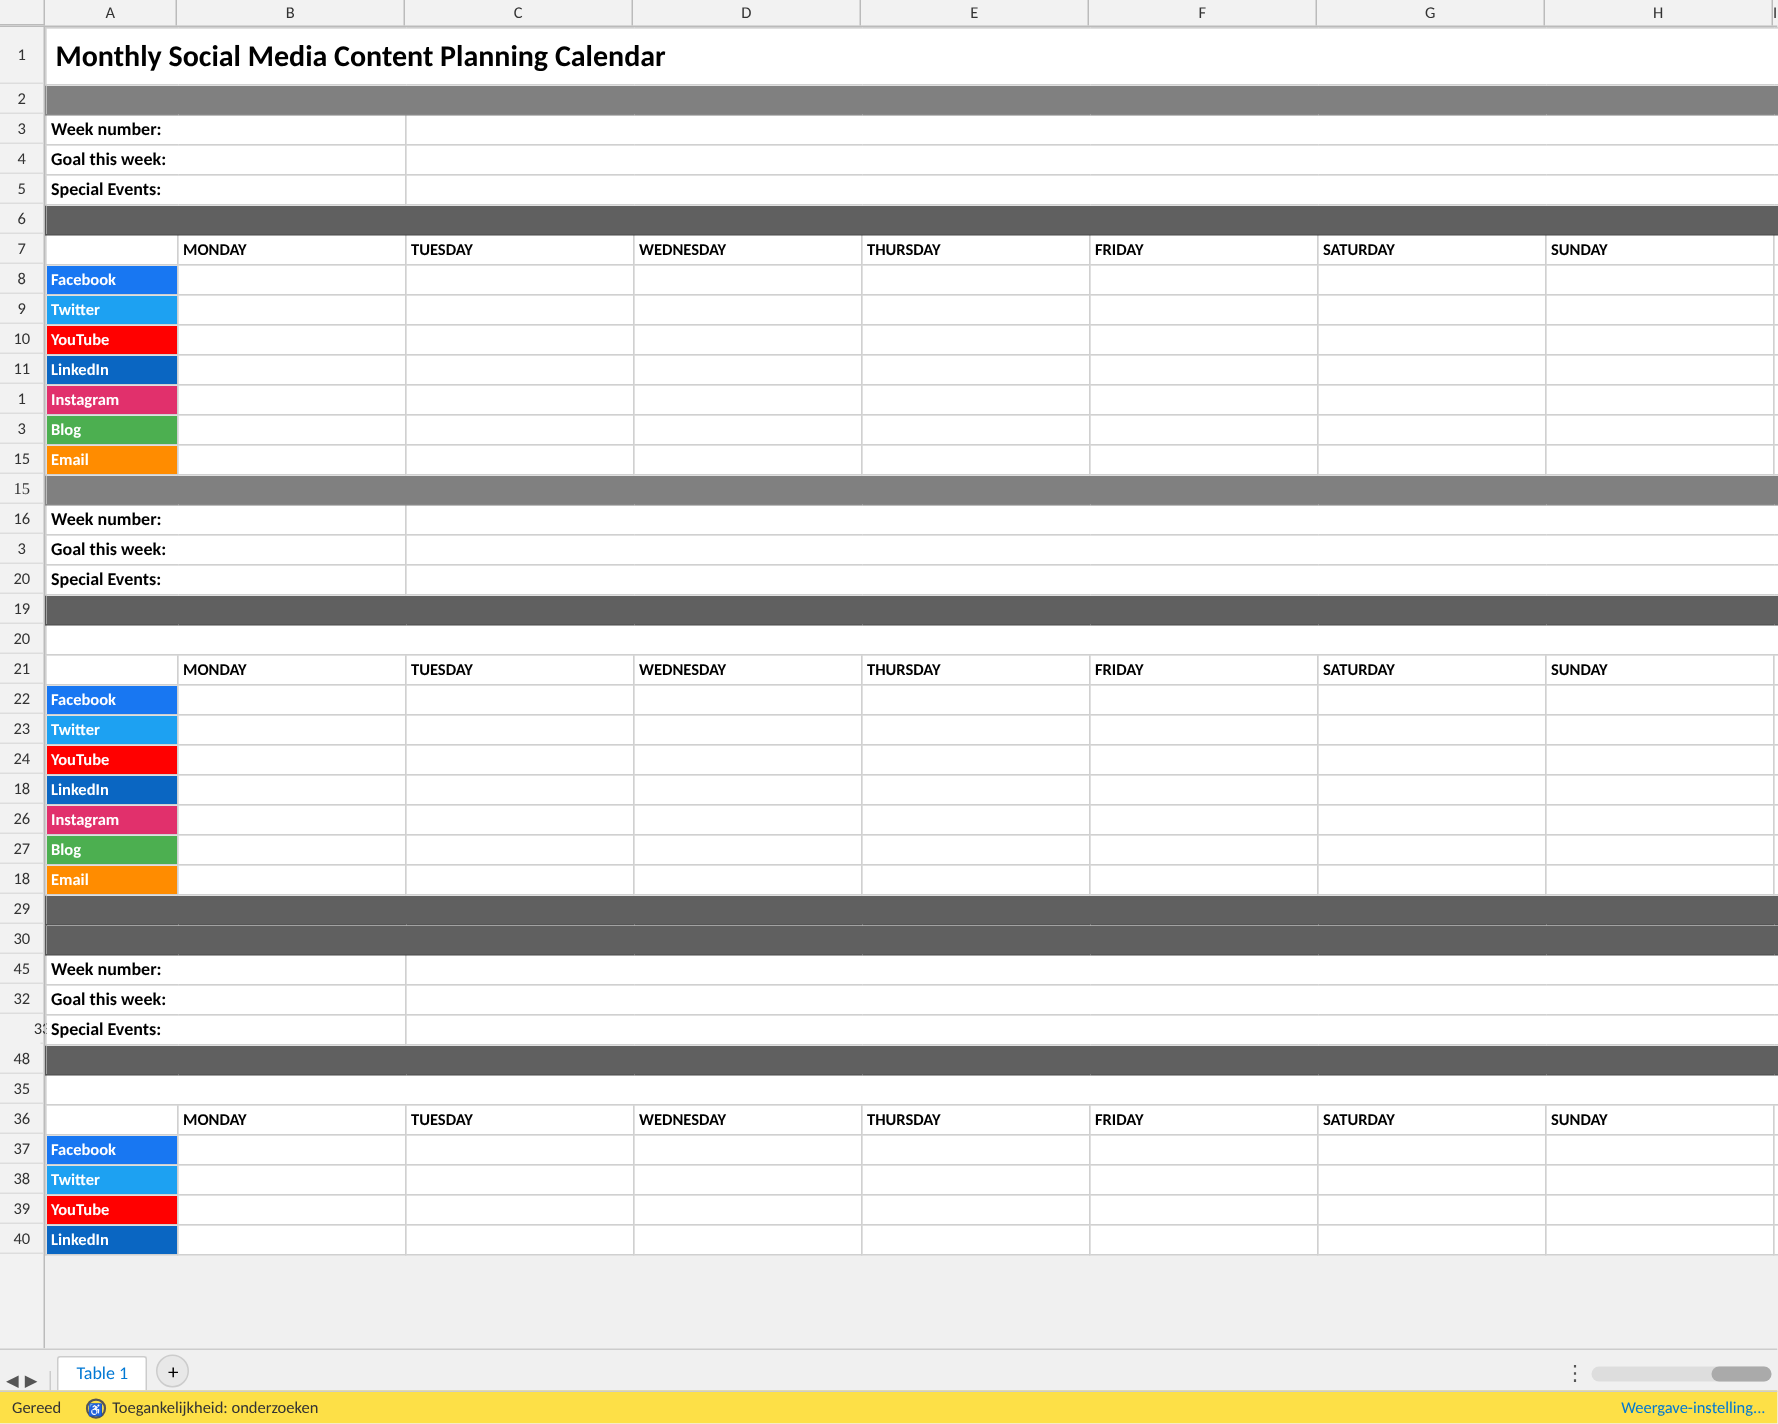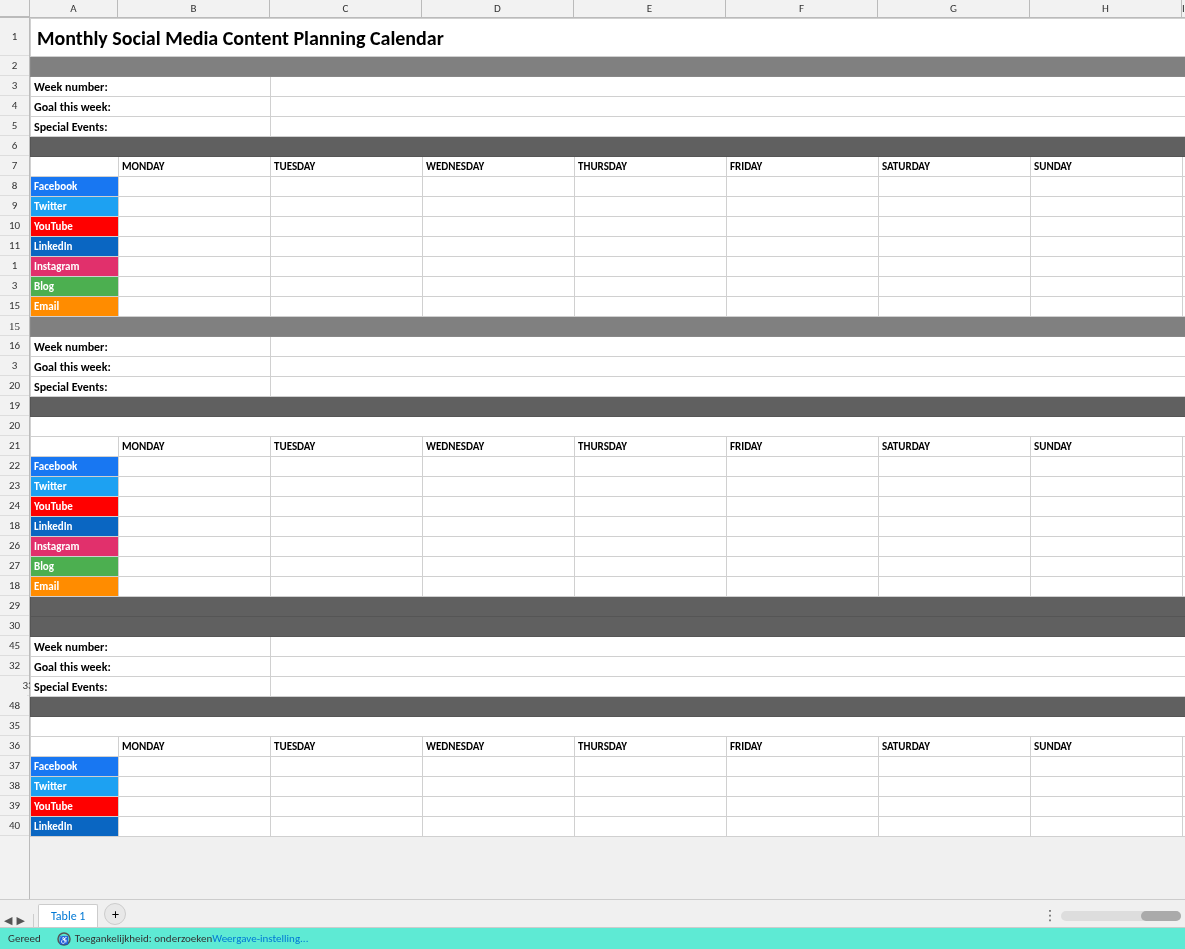--- a/index.html
+++ b/index.html
@@ -25,21 +25,21 @@
     .grid-table { border-collapse: collapse; table-layout: fixed; width: 100%; }
     .grid-table td { border: 1px solid #d0d0d0; padding: 1px 3px; font-size: 12px; vertical-align: middle; white-space: nowrap; overflow: hidden; }
     .grid-table tr { height: 20px; }
 
     
     .tab-bar { height: 28px; background: #f0f0f0; border-top: 1px solid #ccc; display: flex; align-items: flex-end; padding: 0 4px; flex-shrink: 0; }
     .sheet-tab { padding: 4px 12px; background: white; border: 1px solid #ccc; border-bottom: none; font-size: 12px; color: #0078d4; cursor: pointer; margin-right: 2px; border-radius: 2px 2px 0 0; }
     .add-tab-btn { width: 22px; height: 22px; background: #e8e8e8; border: 1px solid #ccc; border-radius: 50%; display: flex; align-items: center; justify-content: center; font-size: 14px; cursor: pointer; margin-left: 4px; margin-bottom: 2px; }
 
     
-    .status-bar { height: 22px; background: #5eead4; border-top: 1px solid #ccc; display: flex; align-items: center; padding: 0 8px; font-size: 11px; color: #333; flex-shrink: 0; }
+    .status-bar { height: 22px; background: #fde047; border-top: 1px solid #ccc; display: flex; align-items: center; padding: 0 8px; font-size: 11px; color: #333; justify-content: space-between; flex-shrink: 0; }
     .status-left { display: flex; gap: 16px; align-items: center; }
     .status-right { display: flex; align-items: center; gap: 8px; }
     .scrollbar-track { width: 120px; height: 10px; background: #ddd; border-radius: 5px; position: relative; }
     .scrollbar-thumb { width: 40px; height: 10px; background: #aaa; border-radius: 5px; position: absolute; right: 0; }
 
     
     .col-a { width: 88px; min-width: 88px; }
     .col-b { width: 152px; min-width: 152px; }
     .col-c { width: 152px; min-width: 152px; }
     .col-d { width: 152px; min-width: 152px; }

